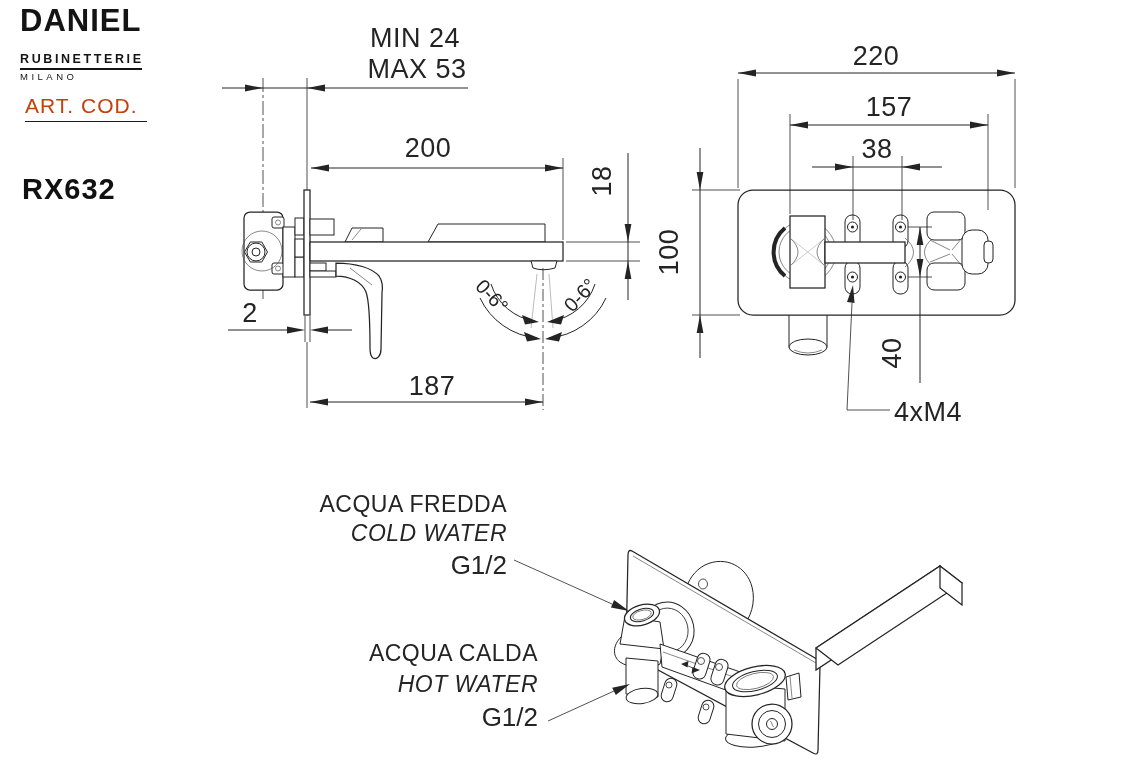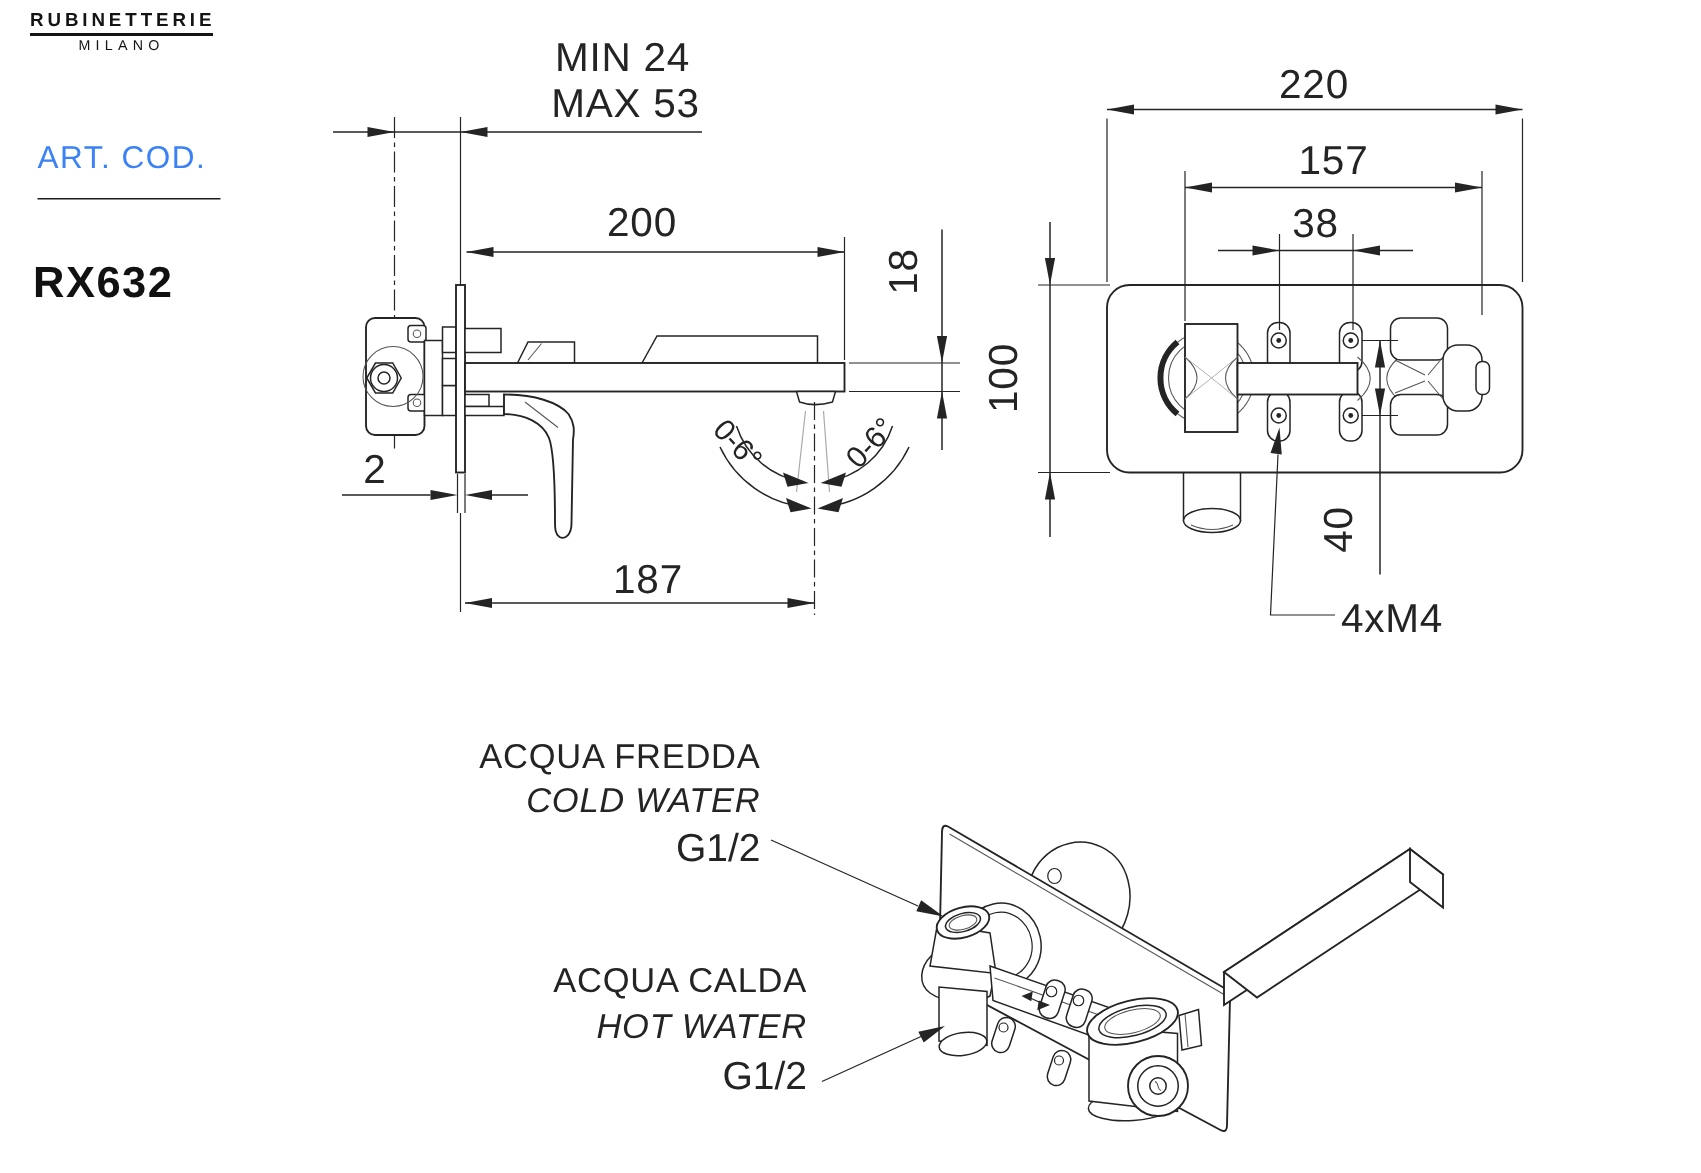--- a/index.html
+++ b/index.html
@@ -1,25 +1,25 @@
 <!DOCTYPE html>
 <html><head>
 <meta charset="utf-8">
 <style>
   html,body{margin:0;padding:0;background:#fff;}
   #page{position:relative;width:1134px;height:782px;background:#ffffff;overflow:hidden;
         font-family:"Liberation Sans",sans-serif;color:#1d1d1d;}
   
   #logo{position:absolute;left:20px;top:6px;width:150px;}
   .brand-name{font-size:31px;font-weight:700;letter-spacing:1px;line-height:30px;color:#141414;}
-  .brand-div{font-size:12.5px;font-weight:600;letter-spacing:2.6px;margin-top:0px;color:#141414;}
+  .brand-div{font-size:12.5px;font-weight:600;letter-spacing:2.6px;margin-top:16px;color:#141414;}
   .brand-rule{width:122px;border-top:2px solid #141414;margin-top:2px;}
-  .brand-city{font-size:9.5px;letter-spacing:3.5px;text-align:center;width:122px;margin-top:1px;color:#141414;}
+  .brand-city{font-size:9.5px;letter-spacing:3.5px;text-align:left;width:122px;margin-top:1px;color:#141414;}
   #artcod{position:absolute;left:25px;top:94px;font-size:21px;letter-spacing:1px;
-          border-bottom:1.5px solid #1d1d1d;padding:0 10px 14px 0;color:#3b82f6;}
+          border-bottom:1.5px solid #1d1d1d;padding:0 10px 3px 0;color:#c2410c;}
   #artcode{position:absolute;left:22px;top:130px;font-size:29px;font-weight:700;letter-spacing:1px;color:#111;margin-top:43px;}
   
   #drawing{position:absolute;left:0;top:0;}
   svg text{font-family:"Liberation Sans",sans-serif;fill:#242424;}
   .dim{font-size:27px;letter-spacing:0.5px;}
   .dim-sm{font-size:20px;}
   .lbl{font-size:23px;letter-spacing:0.5px;}
   .lbl-i{font-size:23px;font-style:italic;letter-spacing:0.5px;}
   .thread{font-size:26px;}
   .ln{stroke:#242424;stroke-width:1;fill:none;}
@@ -28,20 +28,21 @@
   .part-thin{stroke:#242424;stroke-width:1;fill:#ffffff;}
   .detail{stroke:#555;stroke-width:0.7;fill:none;}
   .arrow{fill:#242424;stroke:none;}
 </style>
 </head>
 <body>
 
 <div id="page">
 
   <div id="logo">
+    <div class="brand-name">DANIEL</div>
     <div class="brand-div">RUBINETTERIE</div>
     <div class="brand-rule"></div>
     <div class="brand-city">MILANO</div>
   </div>
 
   <div id="artcod">ART. COD.</div>
   <div id="artcode">RX632</div>
 
   <svg id="drawing" width="1134" height="782" viewBox="0 0 1134 782">
 

